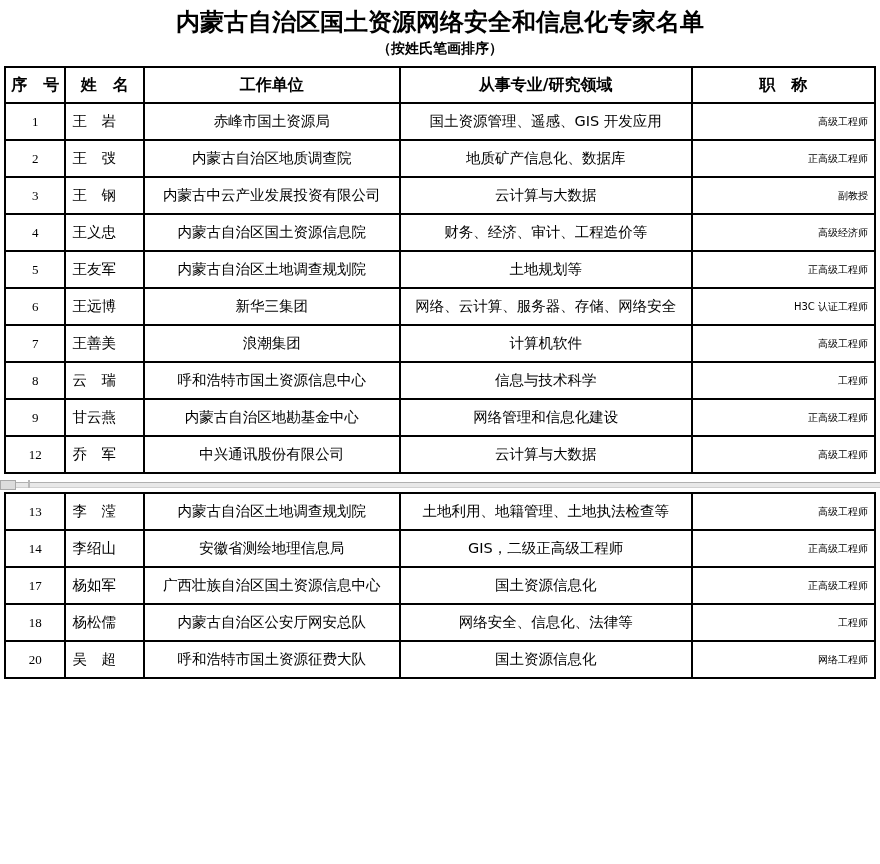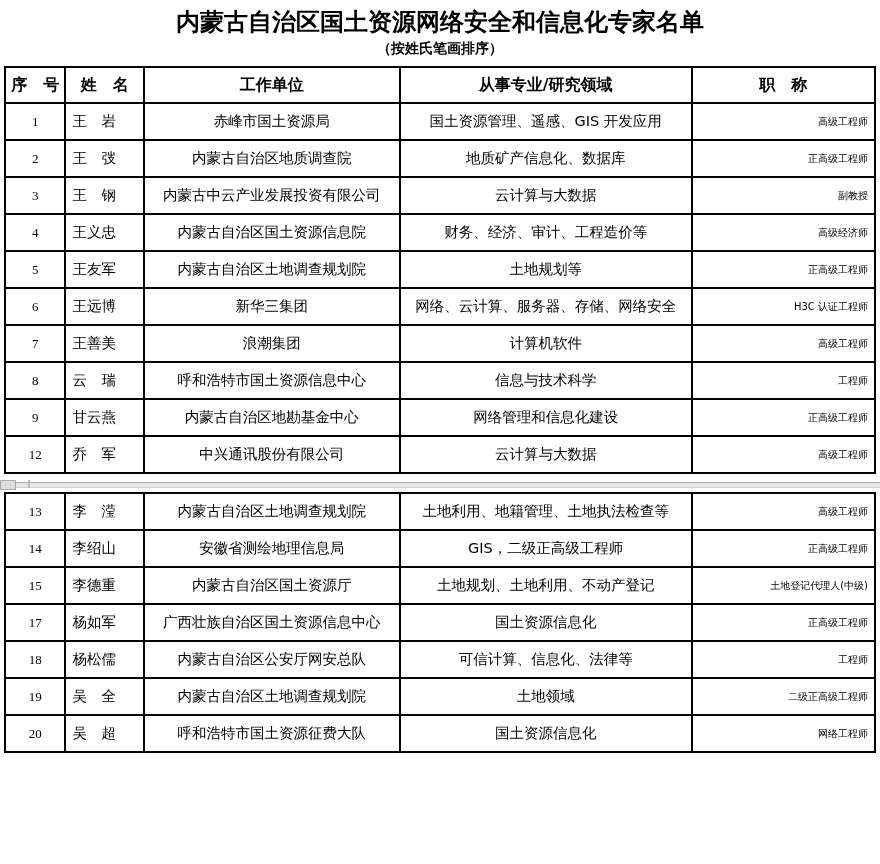--- a/index.html
+++ b/index.html
@@ -229,46 +229,32 @@
         <td class="cell-title">高级工程师</td>
       </tr>
       <tr>
         <td class="cell-no">14</td>
         <td class="cell-name">李绍山</td>
         <td class="cell-unit">安徽省测绘地理信息局</td>
         <td class="cell-field">GIS，二级正高级工程师</td>
         <td class="cell-title">正高级工程师</td>
       </tr>
       <tr>
-        <td class="cell-no">15</td>
-        <td class="cell-name">李德重</td>
-        <td class="cell-unit">内蒙古自治区国土资源厅</td>
-        <td class="cell-field">土地规划、土地利用、不动产登记</td>
-        <td class="cell-title">土地登记代理人(中级)</td>
-      </tr>
-      <tr>
         <td class="cell-no">17</td>
         <td class="cell-name">杨如军</td>
         <td class="cell-unit">广西壮族自治区国土资源信息中心</td>
         <td class="cell-field">国土资源信息化</td>
         <td class="cell-title">正高级工程师</td>
       </tr>
       <tr>
         <td class="cell-no">18</td>
         <td class="cell-name">杨松儒</td>
         <td class="cell-unit">内蒙古自治区公安厅网安总队</td>
-        <td class="cell-field">可信计算、信息化、法律等</td>
+        <td class="cell-field">网络安全、信息化、法律等</td>
         <td class="cell-title">工程师</td>
-      </tr>
-      <tr>
-        <td class="cell-no">19</td>
-        <td class="cell-name">吴　全</td>
-        <td class="cell-unit">内蒙古自治区土地调查规划院</td>
-        <td class="cell-field">土地领域</td>
-        <td class="cell-title">二级正高级工程师</td>
       </tr>
       <tr>
         <td class="cell-no">20</td>
         <td class="cell-name">吴　超</td>
         <td class="cell-unit">呼和浩特市国土资源征费大队</td>
         <td class="cell-field">国土资源信息化</td>
         <td class="cell-title">网络工程师</td>
       </tr>
     </tbody>
 </table>

